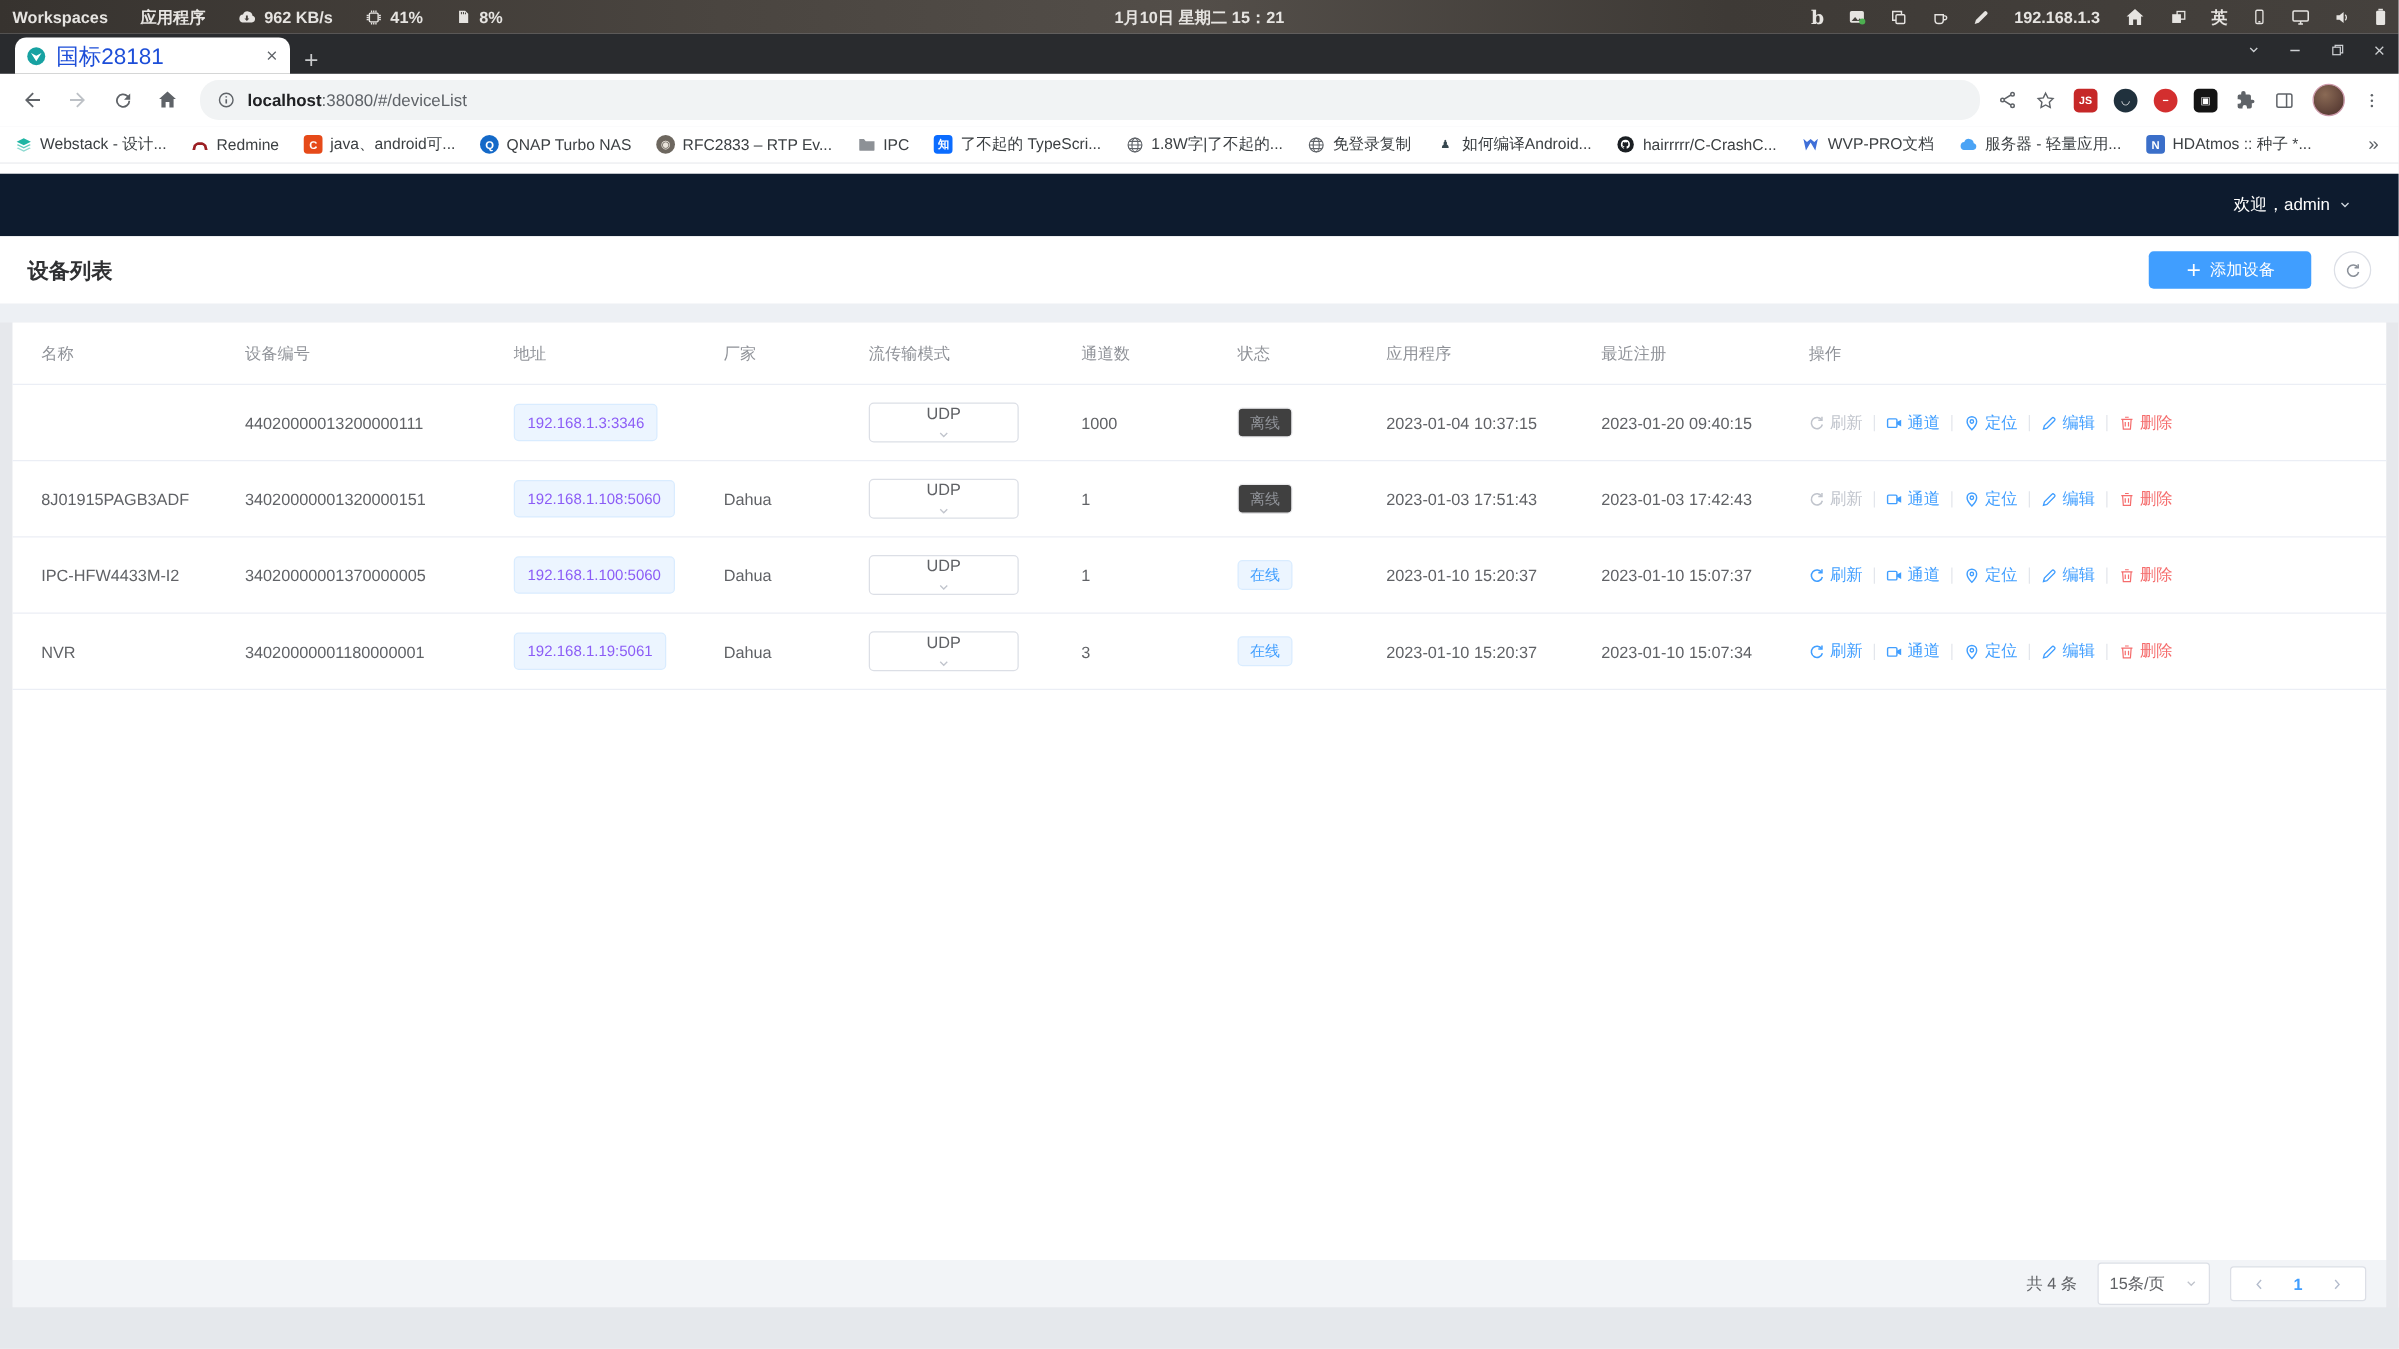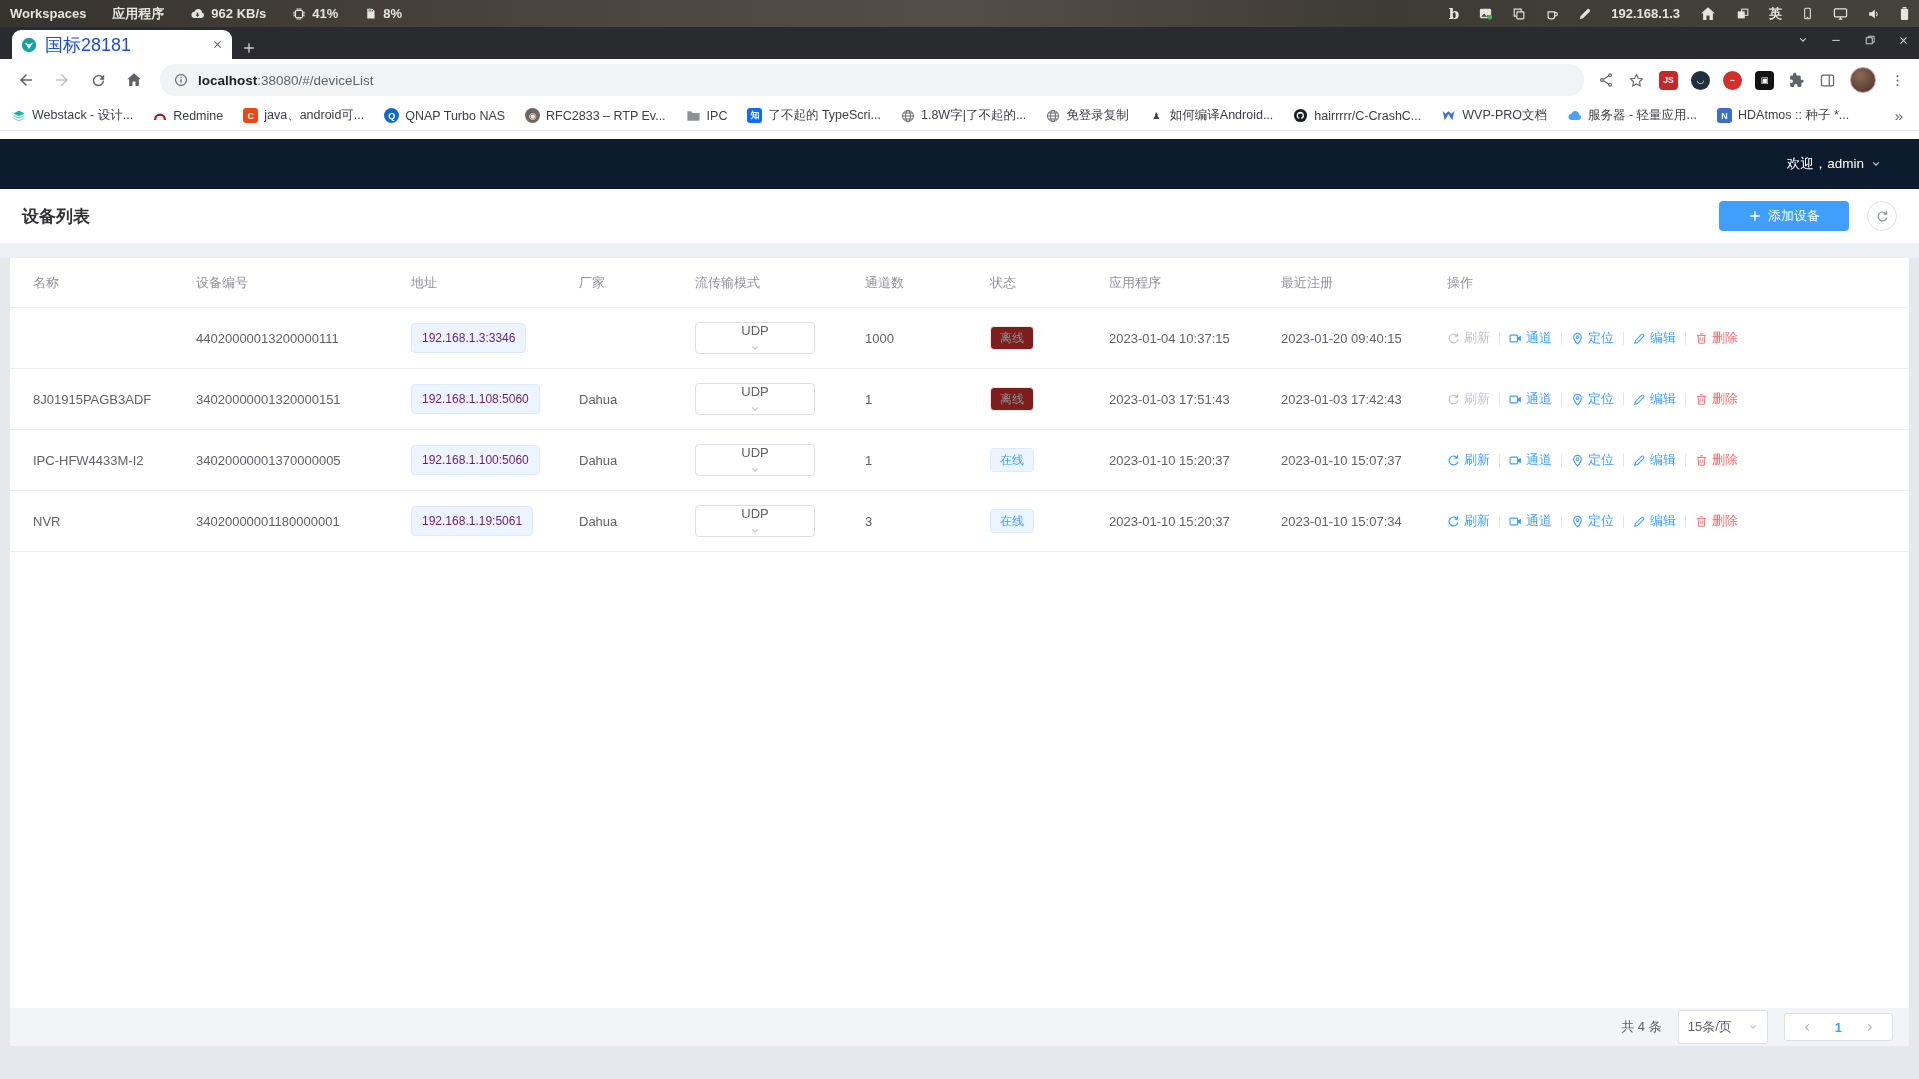--- a/index.html
+++ b/index.html
@@ -68,26 +68,26 @@
   .btn-refresh{width:30px;height:30px;border-radius:50%;border:1px solid #dcdfe6;background:#fff;color:#8a9099;display:inline-flex;align-items:center;justify-content:center;cursor:pointer;}
 
   .grayband{height:15px;flex:0 0 15px;background:#edf0f4;}
 
   
   .panel{margin:0 10px;background:#fff;height:750px;flex:0 0 750px;}
   .thead,.tr{display:grid;grid-template-columns:163px 215px 168px 116px 170px 125px 119px 172px 166px 1fr;align-items:center;padding-left:23px;}
   .thead{height:50px;border-bottom:1px solid #ebeef5;}
   .th{color:#909399;font-size:13px;font-weight:500;}
   .tr{height:61px;border-bottom:1px solid #ebeef5;font-size:13px;color:#606266;}
-  .addr-tag{display:inline-block;padding:7px 10px;background:#ecf5ff;border:1px solid #d9ecff;border-radius:4px;color:#701a75;font-size:12px;cursor:pointer;}
+  .addr-tag{display:inline-block;padding:7px 10px;background:#ecf5ff;border:1px solid #d9ecff;border-radius:4px;color:#8b5cf6;font-size:12px;cursor:pointer;}
   .select{width:120px;height:32px;border:1px solid #dcdfe6;border-radius:4px;background:#fff;display:flex;align-items:center;justify-content:space-between;padding:0 10px;color:#606266;cursor:pointer;flex-direction:column;}
   .sel-ic{color:#c0c4cc;display:inline-flex;}
   .status-tag{display:inline-block;height:24px;line-height:22px;padding:0 9px;font-size:12px;border-radius:4px;}
   .status-tag.on{background:#ecf5ff;border:1px solid #d9ecff;color:#409eff;}
-  .status-tag.off{background:#7f1d1d;border:1px solid #e9e9eb;color:#909399;}
+  .status-tag.off{background:#404040;border:1px solid #e9e9eb;color:#909399;}
   .actions{display:flex;align-items:center;gap:9px;}
   .act{color:#409eff;display:inline-flex;align-items:center;gap:4px;cursor:pointer;}
   .act.danger{color:#f56c6c;}
   .act.disabled{color:#c0c4cc;cursor:default;}
   .sep{width:1px;height:13px;background:#e3e6ec;display:inline-block;}
 
   
   .footerbar{margin:0 10px;height:38px;flex:0 0 38px;background:#f2f4f7;display:flex;align-items:center;justify-content:flex-end;gap:16px;padding-right:16px;color:#606266;}
   .psize{height:28px;background:#fff;border:1px solid #dcdfe6;border-radius:3px;display:flex;align-items:center;gap:16px;padding:16px 9px;cursor:pointer;color:#606266;}
   .psize .ic{color:#c0c4cc;}
@@ -127,20 +127,21 @@
       <span class="sys-item">
         <span class="ic" id="ic-mem">
             <svg width="13" height="13" viewBox="0 0 16 16" fill="currentColor">
               <path d="M4 2h6l3 3v9H4z"></path>
               <path d="M5.8 3.2v2.2h1V3.2zM7.8 3.2v2.2h1V3.2zM9.8 3.8v1.6h1V3.8z" fill="#45403c"></path>
             </svg>
           </span>
         <span>8%</span>
       </span>
     </div>
+    <div class="sys-clock">1月10日 星期二 15：21</div>
     <div class="sys-right" id="tray">
         <span class="tray-text bing">b</span>
         <span class="tray-ic">
           <svg width="15" height="15" viewBox="0 0 16 16">
             <rect x="2" y="3" width="12" height="10" rx="1.5" fill="currentColor"></rect>
             <path d="M3.5 11.5 6.5 8l2.5 3 1.5-1.8 2 2.3z" fill="#45403c"></path>
             <circle cx="12.6" cy="12" r="2.6" fill="#4caf50"></circle>
           </svg>
         </span>
         <span class="tray-ic">

